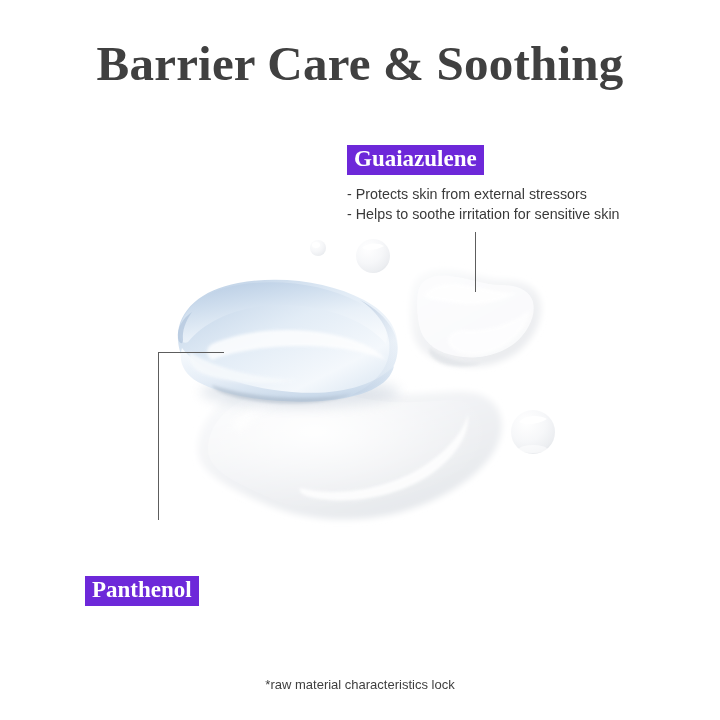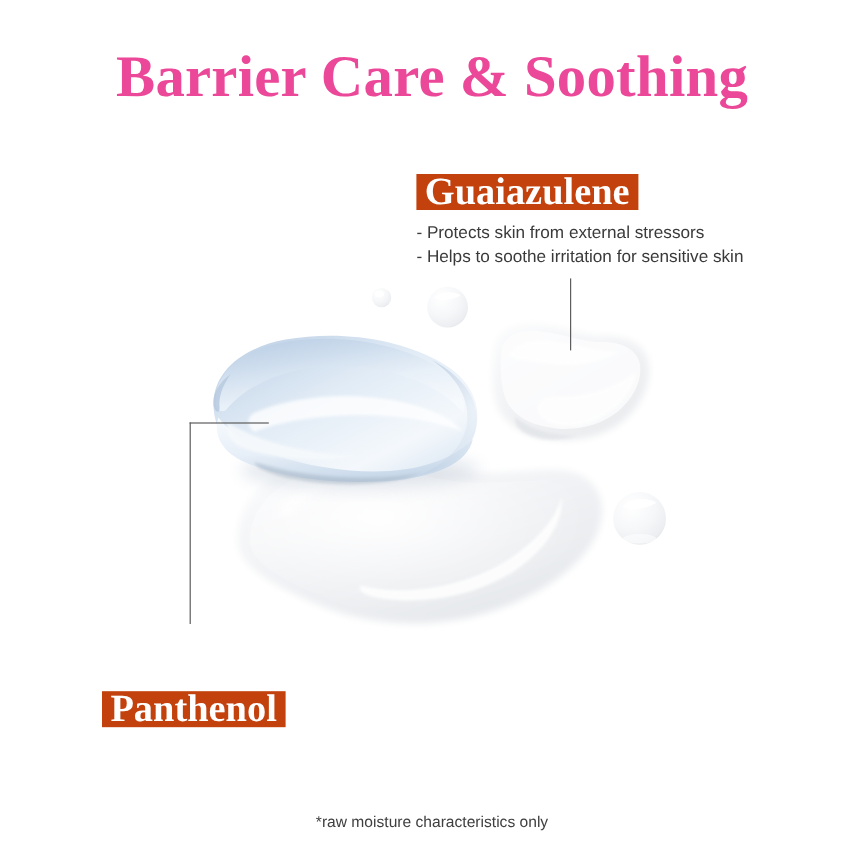--- a/index.html
+++ b/index.html
@@ -24,34 +24,34 @@
     position: absolute;
     left: 0;
     top: 38px;
     width: 720px;
     text-align: center;
     font-family: "Liberation Serif", "DejaVu Serif", serif;
     font-weight: bold;
     font-size: 49px;
     line-height: 1.05;
     letter-spacing: 0.2px;
-    color: #ec4899;
+    color: #404040;
     white-space: nowrap;
   }
 
   
   .callout { position: absolute; }
 
   .badge {
     display: inline-block;
-    background: #c2410c;
+    background: #6d28d9;
     color: #ffffff;
     font-family: "Liberation Serif", "DejaVu Serif", serif;
     font-weight: bold;
-    font-size: 32px;
+    font-size: 23px;
     line-height: 26px;
     padding: 1px 7px 3px 7px;
     white-space: nowrap;
   }
 
   .bullets {
     margin-top: 9px;
     color: #3a3a3a;
     font-size: 14.3px;
     line-height: 20px;
@@ -308,15 +308,15 @@
     <div class="bullets">
       <span class="bullet-line">- Protects skin from external stressors</span>
       <span class="bullet-line">- Helps to soothe irritation for sensitive skin</span>
     </div>
   </div>
 
   <div class="callout" id="callout-panthenol">
     <div class="badge">Panthenol</div>
   </div>
 
-  <div class="footnote">*raw moisture characteristics only</div>
+  <div class="footnote">*raw material characteristics lock</div>
 
 </div>
 
 </body></html>

